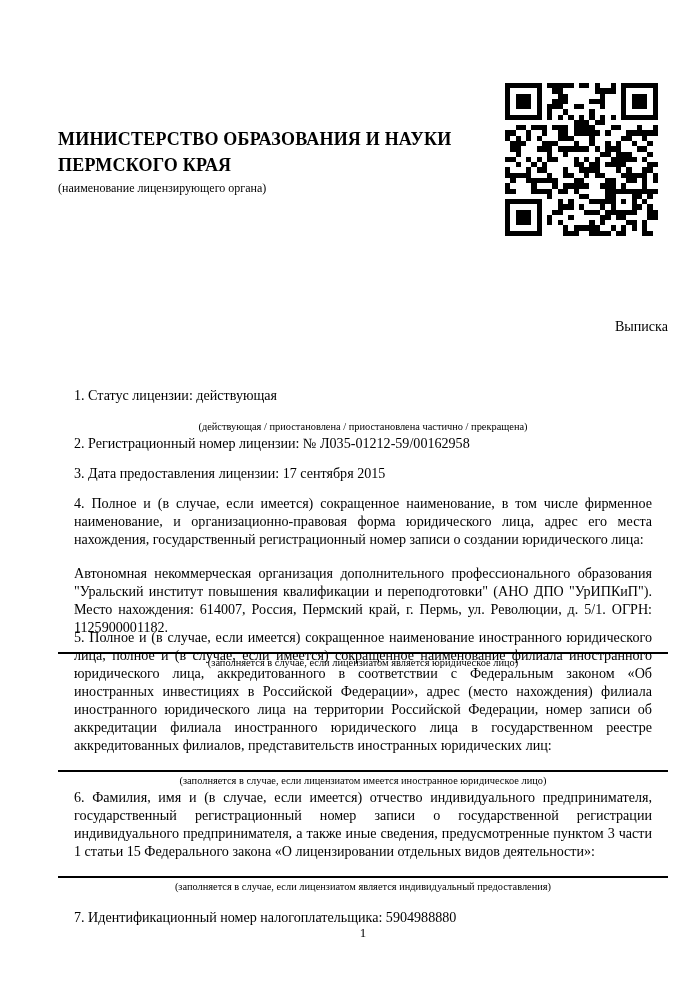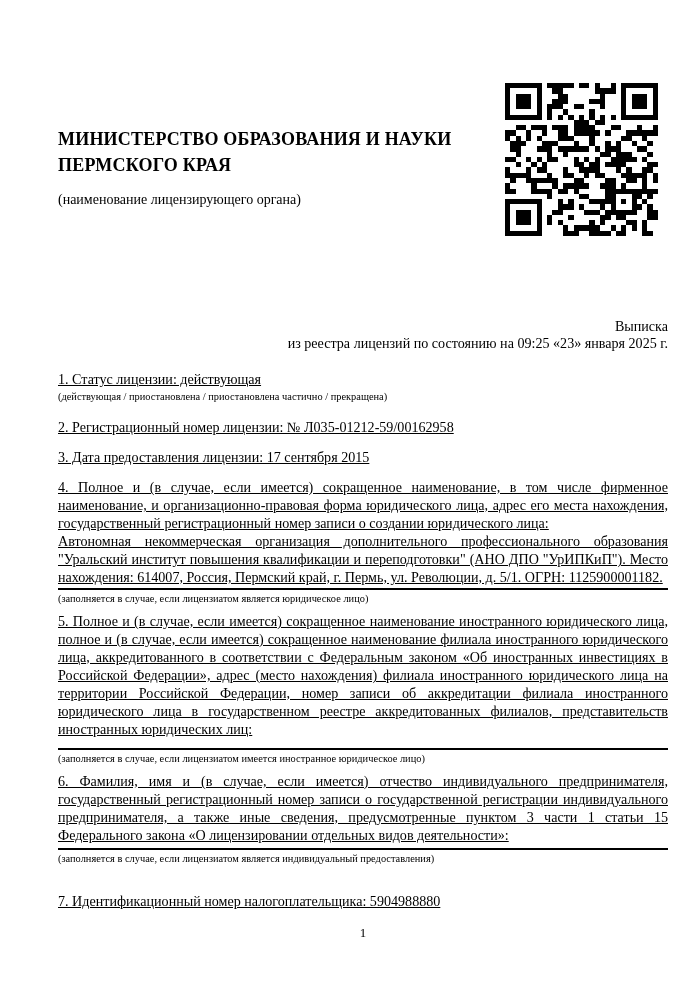--- a/index.html
+++ b/index.html
@@ -8,31 +8,31 @@
     background:#ffffff;
     position:relative;
     font-family:"Liberation Serif","DejaVu Serif",serif;
     color:#000000;
     overflow:hidden;
   }
   .sec{position:absolute;left:58px;width:610px;}
   
   #header{position:absolute;left:58px;top:126px;width:436px;}
   .h-line{font-weight:bold;font-size:18px;line-height:26px;letter-spacing:.2px;}
-  .h-cap{font-size:14px;line-height:13px;margin-top:15px;}
+  .h-cap{font-size:12px;line-height:13px;margin-top:4px;}
   
   #qr{position:absolute;left:505px;top:83px;width:153px;height:153px;}
   #qr svg{display:block;}
   
   #title{top:318px;text-align:right;font-size:14.1px;line-height:16.5px;}
   
   .item{font-size:14.1px;line-height:18px;}
-  .item p{margin:0;text-decoration:underline;}
+  .item p{margin:16px;}
   .just{text-align:justify;}
-  .cap{font-size:10.4px;line-height:13px;text-align:left;margin-top:2px;}
+  .cap{font-size:10.4px;line-height:13px;text-align:center;margin-top:2px;}
   .rule{border-top:2px solid #000;height:0;margin-top:2px;}
   #item1{top:370px;}
   #item2{top:418px;}
   #item3{top:448px;}
   #item4{top:478px;}
   #item5{top:612px;}
   #item5 .rule{margin-top:10px;}
   #item6{top:772px;}
   #item6 .rule{margin-top:4px;}
   #item7{top:892px;}
@@ -458,21 +458,20 @@
         <rect x="19" y="28" width="1" height="1" fill="#000000"></rect>
         <rect x="21" y="28" width="1" height="1" fill="#000000"></rect>
         <rect x="22" y="28" width="1" height="1" fill="#000000"></rect>
         <rect x="26" y="28" width="1" height="1" fill="#000000"></rect>
         <rect x="27" y="28" width="1" height="1" fill="#000000"></rect>
       </svg>
     </div>
 
   <div id="title" class="sec">
     <div>Выписка</div>
-    <div>из реестра лицензий по состоянию на 09:25 «23» января 2025 г.</div>
   </div>
 
   <section id="item1" class="sec item">
     <p>1. Статус лицензии: действующая</p>
     <div class="cap">(действующая / приостановлена / приостановлена частично / прекращена)</div>
   </section>
 
   <section id="item2" class="sec item">
     <p>2. Регистрационный номер лицензии: № Л035-01212-59/00162958</p>
   </section>

